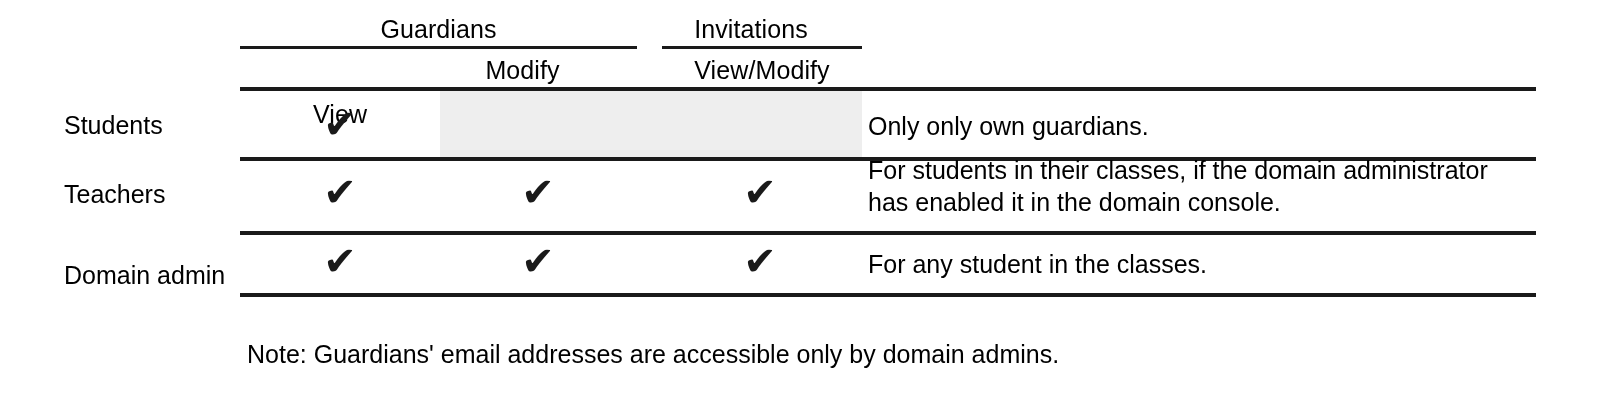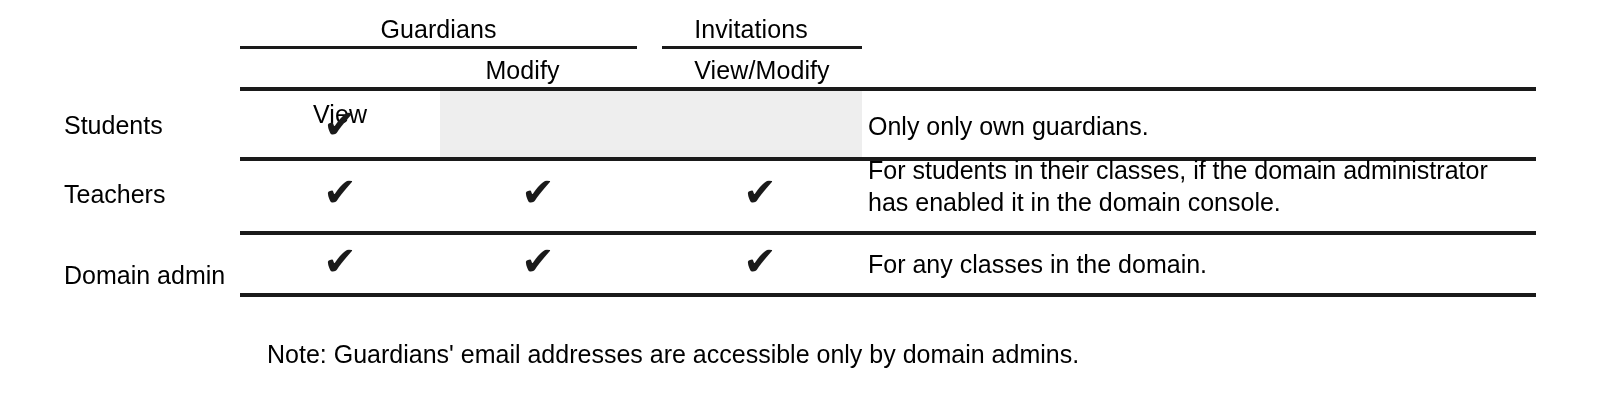--- a/index.html
+++ b/index.html
@@ -84,21 +84,20 @@
   }
 
   
   .footnote {
     position: absolute;
     left: 247px;
     top: 338px;
     font-size: 25px;
     line-height: 32px;
     white-space: nowrap;
-    margin-left: 20px;
   }
 </style>
 </head>
 <body>
 
 <div class="sheet">
 
   <div class="grouphdr" style="left:240px; top:14px; width:397px;">Guardians</div>
 
   <div class="grouphdr" style="left:651px; top:14px; width:200px;">Invitations</div>
@@ -137,19 +136,19 @@
   <div class="rule" style="left:240px; top:231px; width:1296px;"></div>
 
   <div class="rowlabel" style="top:248px;margin-top:12px;">Domain admin</div>
 
   <div class="check" style="left:310px; top:241px;">✔</div>
 
   <div class="check" style="left:508px; top:241px;">✔</div>
 
   <div class="check" style="left:730px; top:241px;">✔</div>
 
-  <div class="note-cell" style="top:248px;">For any classes in the domain.</div>
+  <div class="note-cell" style="top:248px;">For any student in the classes.</div>
 
   <div class="rule" style="left:240px; top:293px; width:1296px;"></div>
 
   <div class="footnote">Note: Guardians' email addresses are accessible only by domain admins.</div>
 
 </div>
 
 </body></html>

